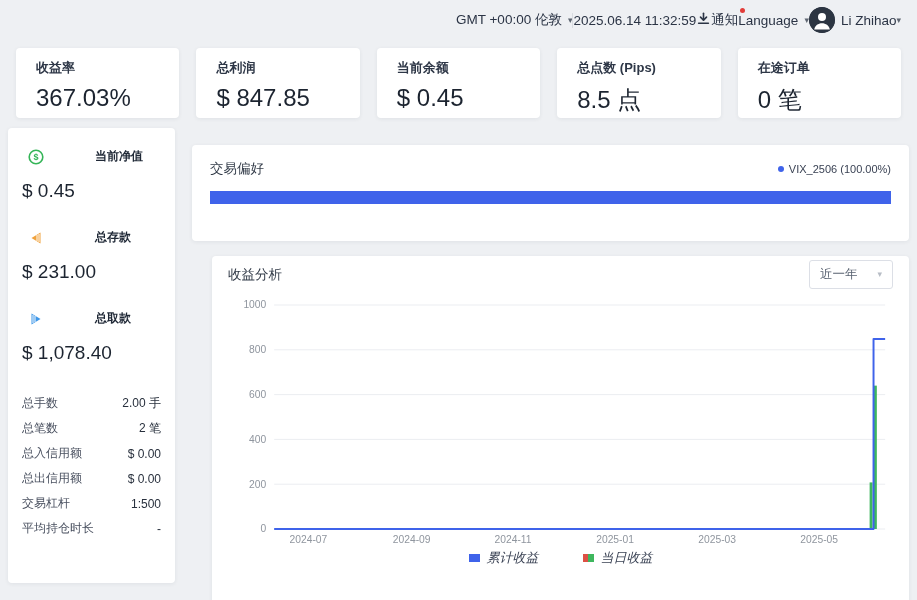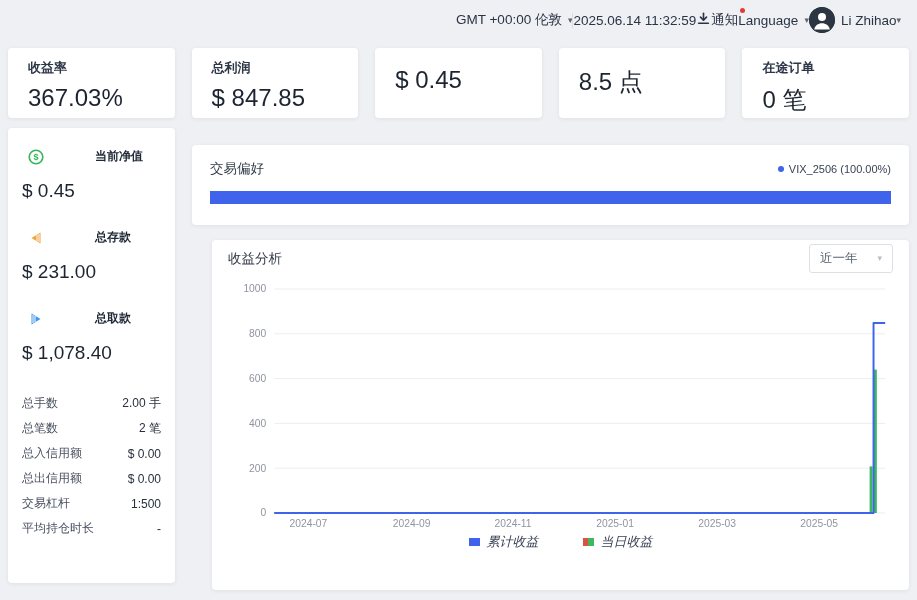--- a/index.html
+++ b/index.html
@@ -19,21 +19,21 @@
   }
   .tb-item { display:flex; align-items:center; gap:6px; cursor:pointer; white-space:nowrap; }
   .caret { font-size:9px; color:#5f6672; line-height:1; }
   .tb-divider { width:1px; height:15px; background:#d8dbe0; }
   .icon-btn { background:none; border:none; padding:0; cursor:pointer; display:flex; align-items:center; }
   .notif { position:relative; }
   .notif-dot { position:absolute; top:-3px; right:-7px; width:5px; height:5px; border-radius:50%; background:#e23c39; }
   .avatar { width:26px; height:26px; border-radius:50%; background:#2c3542; display:flex; align-items:center; justify-content:center; overflow:hidden; }
 
   
-  .stats-row { display:flex; gap:17px; padding:0 8px; margin-top:8px; }
+  .stats-row { display:flex; gap:17px; padding:0 16px; margin-top:8px; }
   .stat-card { flex:1; height:70px; padding:11px 20px; }
   .stat-label { font-size:13px; font-weight:600; color:#2e3747; }
   .stat-value { font-size:24px; color:#1c2430; margin-top:7px; }
 
   
   .content { display:flex; gap:17px; padding:0 8px; margin-top:10px; align-items:flex-start; }
 
   .sidebar { width:167px; flex:none; height:455px; padding:20px 14px 10px; }
   .metric { margin-bottom:27px; }
   .metric-head { display:flex; align-items:center; gap:7px; padding-left:6px; }
@@ -41,21 +41,21 @@
   .metric-value { font-size:19px; color:#1c2430; margin-top:15px; }
   .m-icon { width:16px; height:16px; flex:none; }
   .details { margin-top:12px; }
   .detail-row { display:flex; justify-content:space-between; align-items:center; height:25px; font-size:12px; }
   .detail-label { color:#4a5160; }
   .detail-value { color:#28303d;text-align:right; }
 
   .main-col { flex:1; margin-top:17px; }
 
   
-  .pref-card { height:80px; padding:15px 18px; }
+  .pref-card { height:96px; padding:15px 18px; }
   .sec-title { font-size:13.5px; font-weight:500; color:#333c49; }
   .pref-head { display:flex; align-items:center; justify-content:space-between; }
   .pref-legend { display:flex; align-items:center; gap:5px; font-size:11px; color:#3a4254; }
   .legend-dot { width:6px; height:6px; border-radius:50%; display:inline-block; }
   .pref-bar { margin-top:13px; height:13px; width:100%; background:#f2f3f5; }
   .pref-fill { height:100%; }
 
   
   .chart-card { height:350px; margin-top:15px; padding:4px 16px 6px; display:flex; flex-direction:column;margin-left:20px; }
   .chart-head { display:flex; align-items:center; justify-content:space-between; }
@@ -115,23 +115,25 @@
 <div class="stats-row">
   <div class="card stat-card">
     <div class="stat-label">收益率</div>
     <div class="stat-value">367.03%</div>
   </div>
   <div class="card stat-card">
     <div class="stat-label">总利润</div>
     <div class="stat-value">$ 847.85</div>
   </div>
   <div class="card stat-card">
+    <div class="stat-label">当前余额</div>
     <div class="stat-value">$ 0.45</div>
   </div>
   <div class="card stat-card">
+    <div class="stat-label">总点数 (Pips)</div>
     <div class="stat-value">8.5 点</div>
   </div>
   <div class="card stat-card">
     <div class="stat-label">在途订单</div>
     <div class="stat-value">0 笔</div>
   </div>
 </div>
 
 <div class="content">
 

